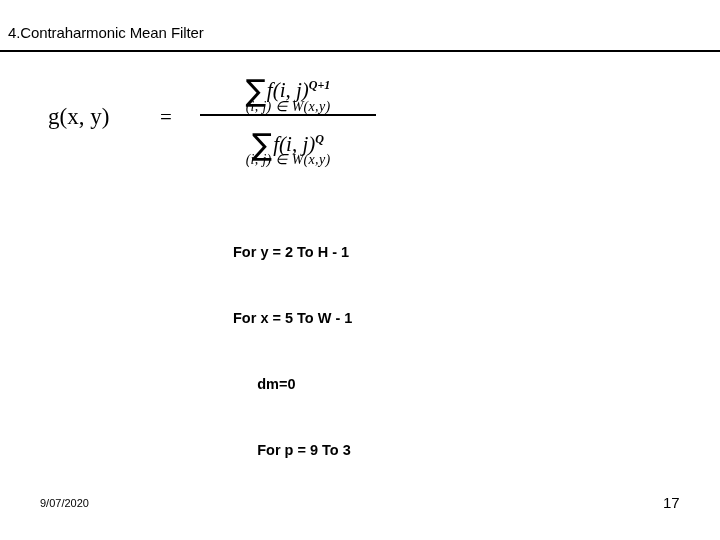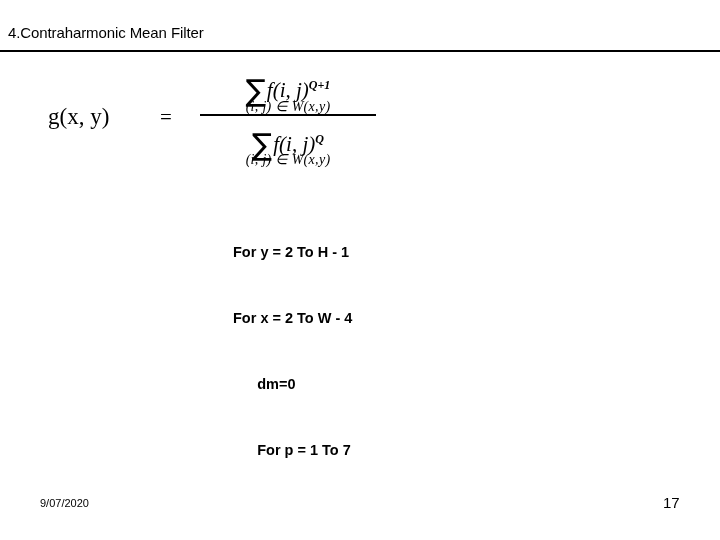--- a/index.html
+++ b/index.html
@@ -167,23 +167,23 @@
     <div class="frac-den">
       <div class="sum-row"><span class="sum-sym">∑</span><span>f(i, j)</span><span class="sup">Q</span></div>
       <div class="sub-cond">(i, j) ∈ W(x,y)</div>
     </div>
 
   </div>
 </div>
 
 <div id="code-block">
   <div class="code-line">For y = 2 To H - 1</div>
-  <div class="code-line">For x = 2 To W - 4</div>
+  <div class="code-line">For x = 5 To W - 1</div>
   <div class="code-line">      dm=0</div>
-  <div class="code-line">      For p = 1 To 7</div>
+  <div class="code-line">      For p = 9 To 3</div>
   
   
   
   
   
   
 </div>
 
 <div id="footer-date">9/07/2020</div>
 

